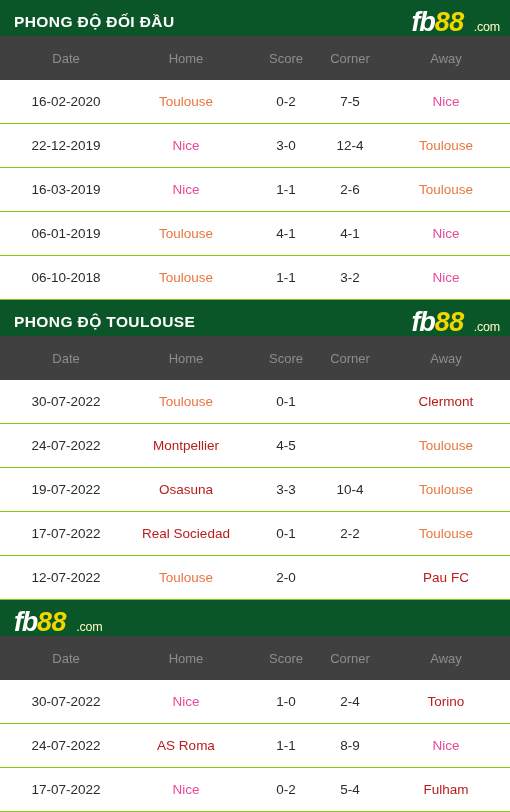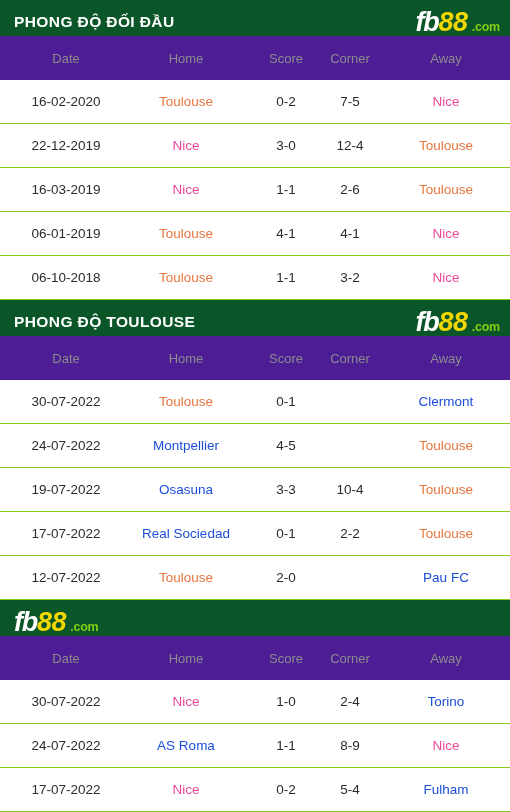--- a/index.html
+++ b/index.html
@@ -59,42 +59,42 @@
     letter-spacing: -1.2px;
   }
   .logo-88 {
     color: #f2d600;
     font-size: 27px;
     font-weight: bold;
     letter-spacing: -0.5px;
     margin-left: 0px;
   }
   .logo-com {
-    color: #84cc16;
+    color: #fef9c3;
     font-size: 12.5px;
-    font-weight: bold;
+    font-weight: normal;
     font-style: normal;
     letter-spacing: -0.2px;
-    margin-left: 4px;
+    margin-left: 10px;
   }
 
   
   .match-table {
     width: 100%;
     border-collapse: collapse;
     table-layout: fixed;
   }
   .match-table th,
   .match-table td {
     padding: 0;
     margin: 0;
   }
 
   .col-head {
-    background: #4c1d95;
+    background: #404040;
     height: 44px;
   }
   .col-head th {
     font-size: 13px;
     font-weight: normal;
     color: #8c8c8c;
     text-align: center;
     vertical-align: middle;
     height: 44px;
   }
@@ -118,21 +118,21 @@
   .c-score { width: 64px; }
   .c-corner{ width: 64px; }
   .c-away  { width: 128px; }
 
   td.cell-date   { color: #2b2b2b; }
   td.cell-score  { color: #c94b4b; }
   td.cell-corner { color: #2b2b2b; }
 
   .team-orange { color: #e8763f; }
   .team-blue   { color: #ec4899; }
-  .team-plain  { color: #1d4ed8; text-align: right; }
+  .team-plain  { color: #b91c1c; text-align: right; }
 </style>
 </head>
 <body>
 
 <div class="page" id="page-root">
     <div class="section">
       <div class="section-header">
         <div class="section-title">PHONG ĐỘ ĐỐI ĐẦU</div>
         <div class="logo">
           <span class="logo-fb">fb</span>

